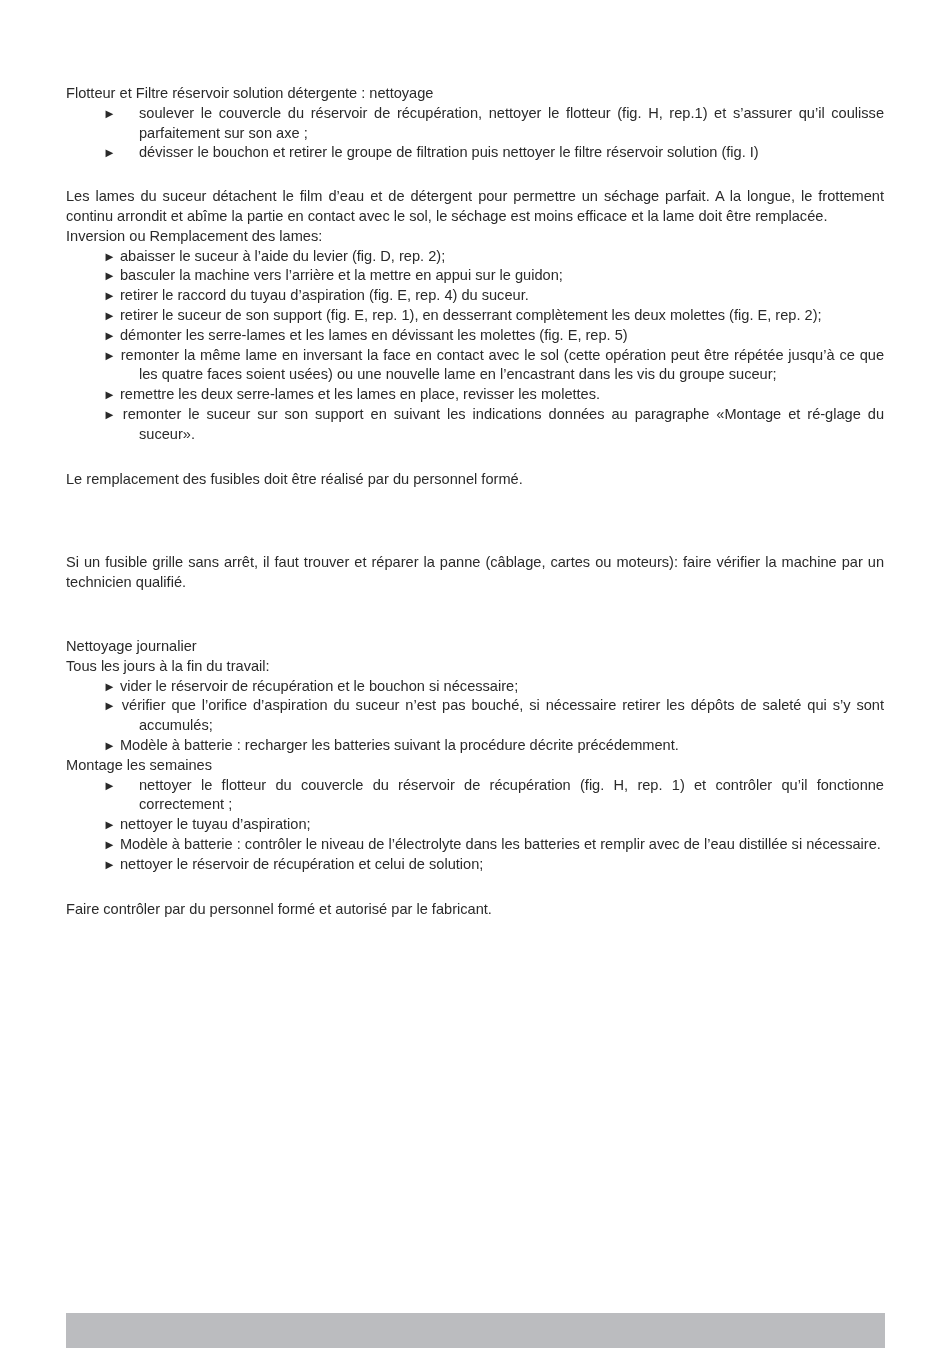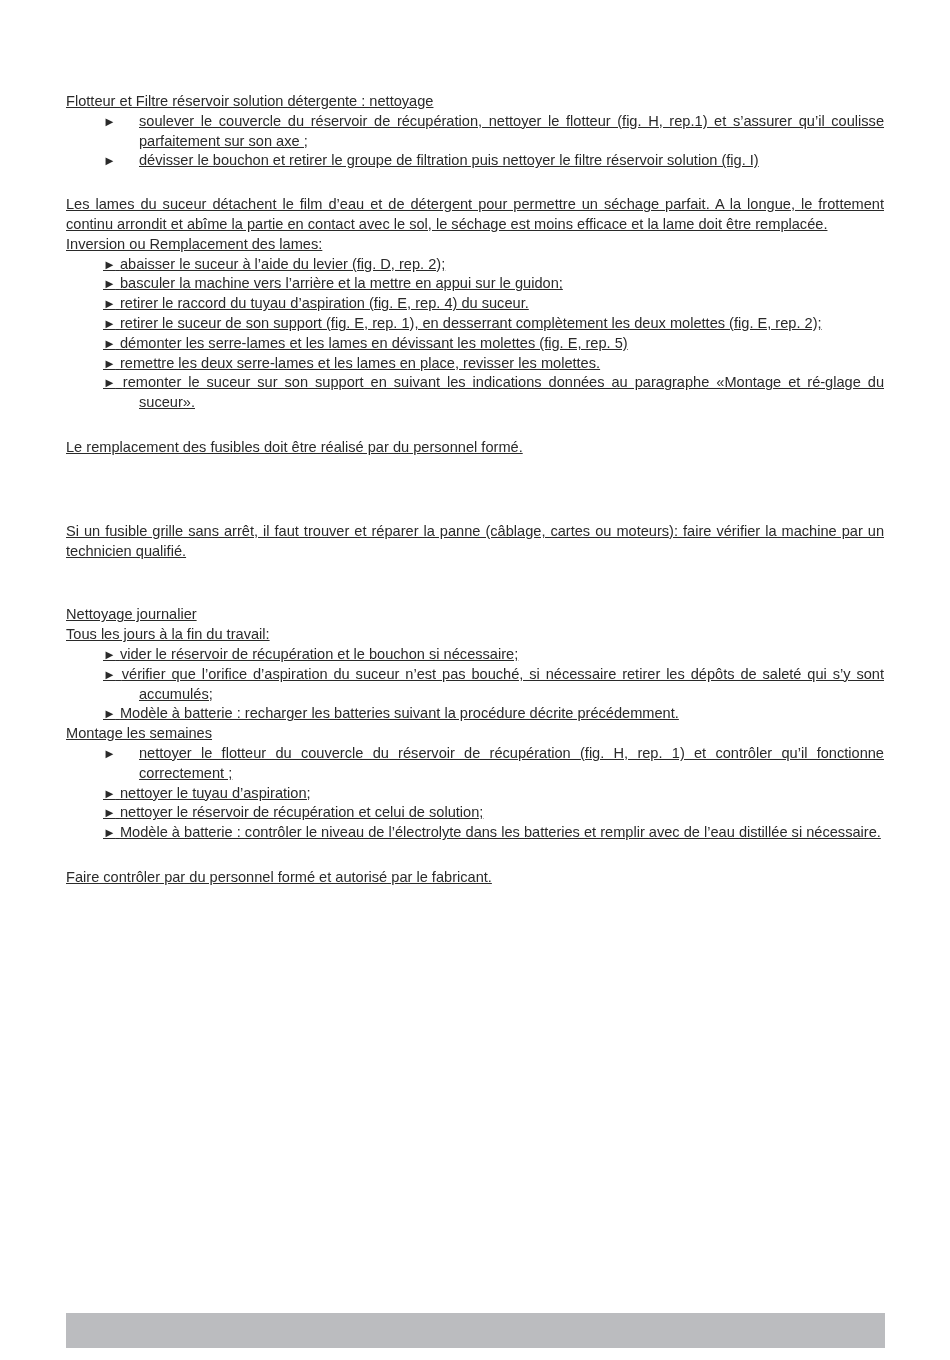--- a/index.html
+++ b/index.html
@@ -1,18 +1,18 @@
 <!DOCTYPE html>
 <html><head>
 <meta charset="utf-8">
 <style>
   html, body { margin: 0; padding: 0; background: #ffffff; }
   body { width: 950px; height: 1360px; position: relative; overflow: hidden;
          font-family: "Liberation Sans", sans-serif; font-size: 14.6px; color: #2a2a2a; }
-  .page { position: absolute; left: 66px; top: 92px; width: 818px; line-height: 19.8px; text-decoration: underline; }
+  .page { position: absolute; left: 66px; top: 84px; width: 818px; line-height: 19.8px; }
   p { margin: 0; }
   .just { text-align: justify; }
   .gap-sm { height: 24px; }
   .gap-md { height: 25px; }
   .gap-lg { height: 64px; }
   .gap-xl { height: 44px; }
   
   .bl-tab { position: relative; padding-left: 73px; text-align: justify; }
   .bl-tab .mk { position: absolute; left: 37px; top: 0; }
   
@@ -37,20 +37,21 @@
 
   <div class="gap-sm"></div>
 
   <p class="just">Les lames du suceur détachent le film d’eau et de détergent pour permettre un séchage parfait. A la longue, le frottement continu arrondit et abîme la partie en contact avec le sol, le séchage est moins efficace et la lame doit être remplacée.</p>
   <p>Inversion ou Remplacement des lames:</p>
   <div class="bl-in"><span class="mk">►</span> <span>abaisser le suceur à l’aide du levier (fig. D, rep. 2);</span></div>
   <div class="bl-in"><span class="mk">►</span> <span>basculer la machine vers l’arrière et la mettre en appui sur le guidon;</span></div>
   <div class="bl-in"><span class="mk">►</span> <span>retirer le raccord du tuyau d’aspiration (fig. E, rep. 4) du suceur.</span></div>
   <div class="bl-in"><span class="mk">►</span> <span>retirer le suceur de son support (fig. E, rep. 1), en desserrant complètement les deux molettes (fig. E, rep. 2);</span></div>
   <div class="bl-in"><span class="mk">►</span> <span>démonter les serre-lames et les lames en dévissant les molettes (fig. E, rep. 5)</span></div>
+  <div class="bl-in"><span class="mk">►</span> <span>remonter la même lame en inversant la face en contact avec le sol (cette opération peut être répétée jusqu’à ce que les quatre faces soient usées) ou une nouvelle lame en l’encastrant dans les vis du groupe suceur;</span></div>
   <div class="bl-in"><span class="mk">►</span> <span>remettre les deux serre-lames et les lames en place, revisser les molettes.</span></div>
   <div class="bl-in"><span class="mk">►</span> <span>remonter le suceur sur son support en suivant les indications données au paragraphe «Montage et ré-glage du suceur».</span></div>
 
   <div class="gap-md"></div>
 
   <p>Le remplacement des fusibles doit être réalisé par du personnel formé.</p>
   <div class="gap-lg"></div>
   <p class="just">Si un fusible grille sans arrêt, il faut trouver et réparer la panne (câblage, cartes ou moteurs): faire vérifier la machine par un technicien qualifié.</p>
 
   <div class="gap-xl"></div>
@@ -60,21 +61,21 @@
   <div class="bl-in"><span class="mk">►</span> <span>vider le réservoir de récupération et le bouchon si nécessaire;</span></div>
   <div class="bl-in"><span class="mk">►</span> <span>vérifier que l’orifice d’aspiration du suceur n’est pas bouché, si nécessaire retirer les dépôts de saleté qui s’y sont accumulés;</span></div>
   <div class="bl-in"><span class="mk">►</span> <span>Modèle à batterie : recharger les batteries suivant la procédure décrite précédemment.</span></div>
 
   <p>Montage les semaines</p>
   <div class="bl-tab">
     <span class="mk">►</span>
     <span>nettoyer le flotteur du couvercle du réservoir de récupération (fig. H, rep. 1) et contrôler qu’il fonctionne correctement ;</span>
   </div>
   <div class="bl-in"><span class="mk">►</span> <span>nettoyer le tuyau d’aspiration;</span></div>
+  <div class="bl-in"><span class="mk">►</span> <span>Modèle à batterie : contrôler le niveau de l’électrolyte dans les batteries et remplir avec de l’eau distillée si nécessaire.</span></div>
   <div class="bl-in"><span class="mk">►</span> <span>nettoyer le réservoir de récupération et celui de solution;</span></div>
-  <div class="bl-in"><span class="mk">►</span> <span>Modèle à batterie : contrôler le niveau de l’électrolyte dans les batteries et remplir avec de l’eau distillée si nécessaire.</span></div>
 
   <div class="gap-md"></div>
 
   <p>Faire contrôler par du personnel formé et autorisé par le fabricant.</p>
 </div>
 
 <div class="footer-bar"></div>
 
 </body></html>

